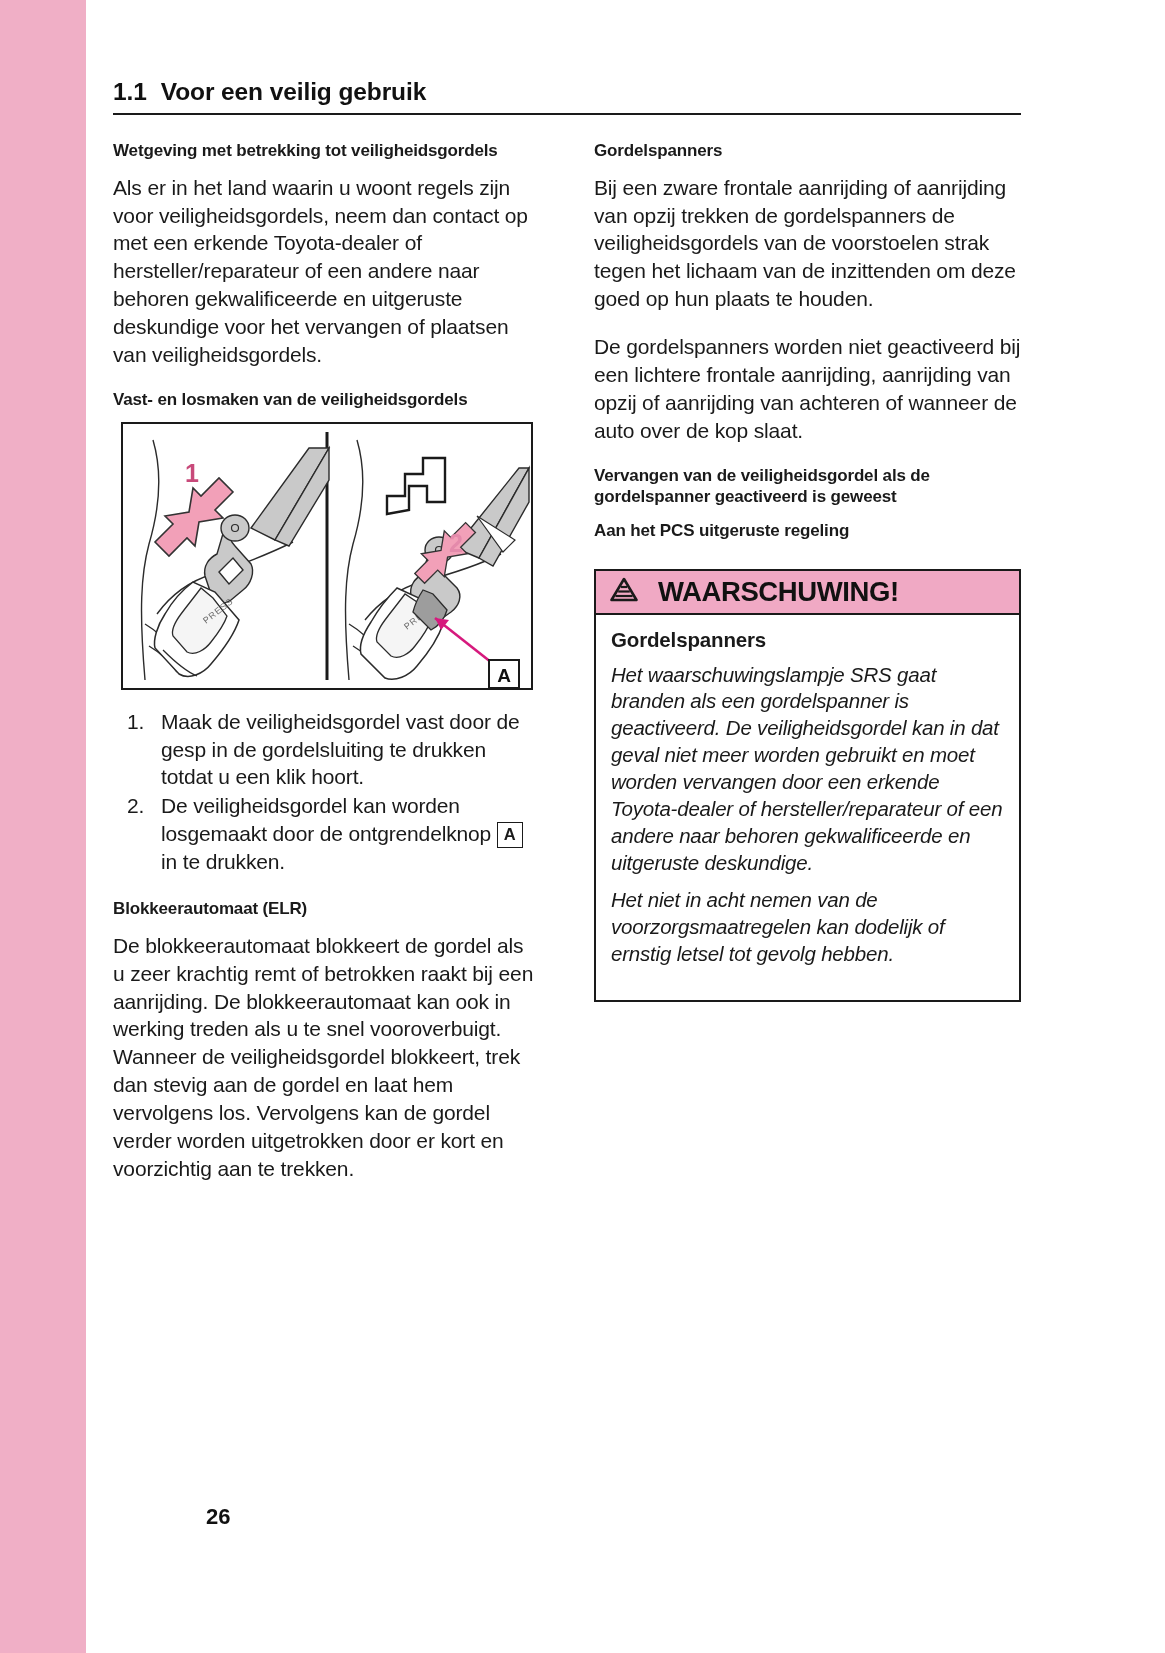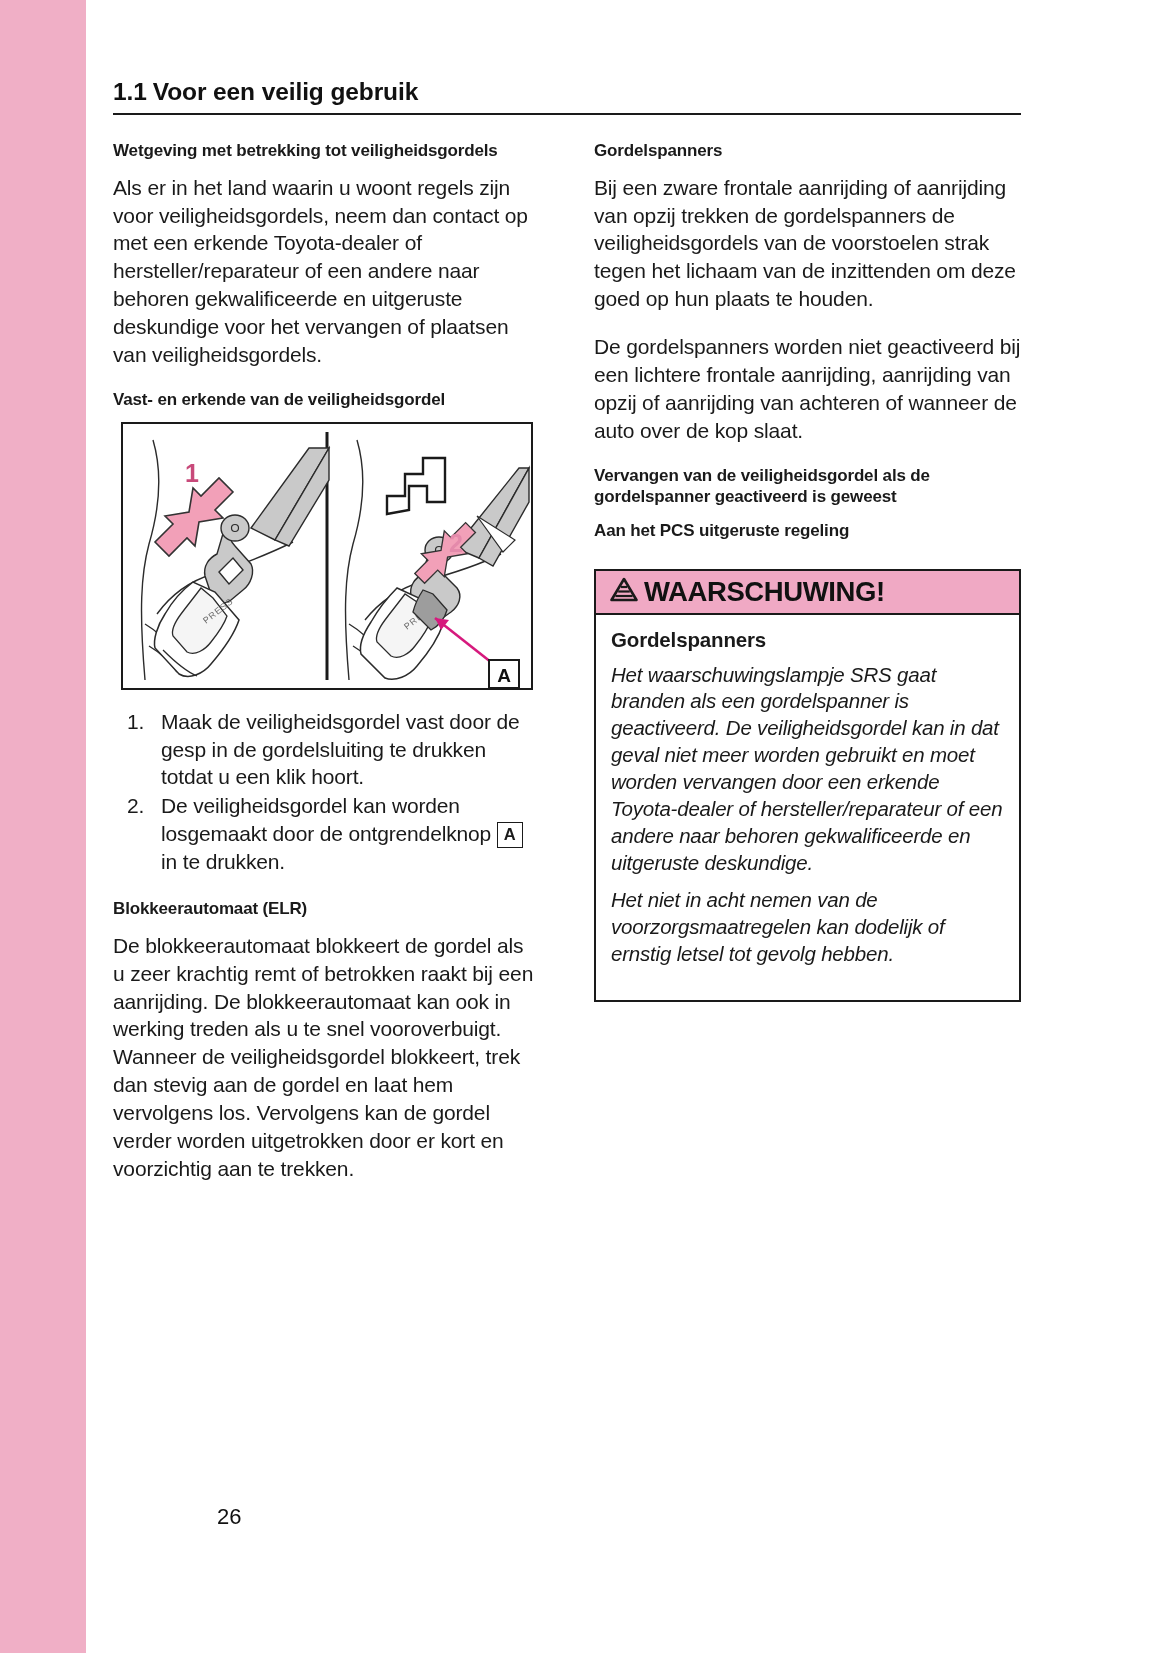--- a/index.html
+++ b/index.html
@@ -36,21 +36,21 @@
   
   .running-head {
     font-size: 24.5px;
     font-weight: bold;
     letter-spacing: -0.1px;
     color: #111;
     padding-bottom: 7px;
     border-bottom: 2.2px solid #1a1a1a;
     white-space: nowrap;
   }
-  .running-head .rh-num { margin-right: 6px; }
+  .running-head .rh-num { margin-right: 14px; }
 
   .columns {
     display: flex;
     gap: 54px;
     margin-top: 25px;
   }
   .col { width: 427px; }
 
   h2.sec {
     font-size: 17px;
@@ -120,21 +120,21 @@
     border: 2.4px solid #1a1a1a;
     background: #fff;
   }
   .warning-header {
     background: #f0a9c4;
     border-bottom: 2.4px solid #1a1a1a;
     height: 44px;
     display: flex;
     align-items: center;
     padding-left: 14px;
-    gap: 6px;
+    gap: 20px;
   }
   .warning-title {
     font-size: 27.5px;
     font-weight: bold;
     letter-spacing: -0.4px;
     line-height: 1;
     color: #111;
   }
   .warning-body { padding: 13px 15px 16px 15px; }
   .warning-body h3 {
@@ -147,24 +147,24 @@
     font-size: 20.5px;
     line-height: 1.31;
     margin: 0 0 11px 0;
     letter-spacing: -0.2px;
     font-style: italic;
   }
   .warning-body p:last-child { margin-bottom: 16px; }
 
   .page-number {
     position: absolute;
-    left: 131px;
+    left: 120px;
     top: 1504px;
     font-size: 22px;
-    font-weight: normal;
+    font-weight: bold;
     color: #111;
   }
 </style>
 </head>
 <body>
 
 <div class="page-edge-band"></div>
 
 <div class="page-body">
 
@@ -174,21 +174,21 @@
       <span class="rh-num">1.1</span><span>Voor een veilig gebruik</span>
     </div>
 
     <div class="columns">
 
       <div class="col">
 
         <h2 class="sec">Wetgeving met betrekking tot veiligheidsgordels</h2>
         <p class="body">Als er in het land waarin u woont regels zijn voor veiligheidsgordels, neem dan contact op met een erkende Toyota-dealer of hersteller/reparateur of een andere naar behoren gekwalificeerde en uitgeruste deskundige voor het vervangen of plaatsen van veiligheidsgordels.</p>
 
-        <h2 class="sec tight">Vast- en erkende van de veiligheidsgordel</h2>
+        <h2 class="sec tight">Vast- en losmaken van de veiligheidsgordels</h2>
 
         <div class="illus">
           <svg width="408" height="264" viewBox="0 0 408 264" xmlns="http://www.w3.org/2000/svg">
 
             <line x1="204" y1="8" x2="204" y2="256" stroke="#1a1a1a" stroke-width="3"></line>
 
             <g stroke="#2b2b2b" fill="none" stroke-width="1.4">
 
               <path d="M30 16 C 40 50, 36 86, 26 120 C 18 150, 16 186, 22 256"></path>
               <path d="M170 118 C 150 128, 120 140, 90 150 C 70 156, 50 168, 34 190"></path>

